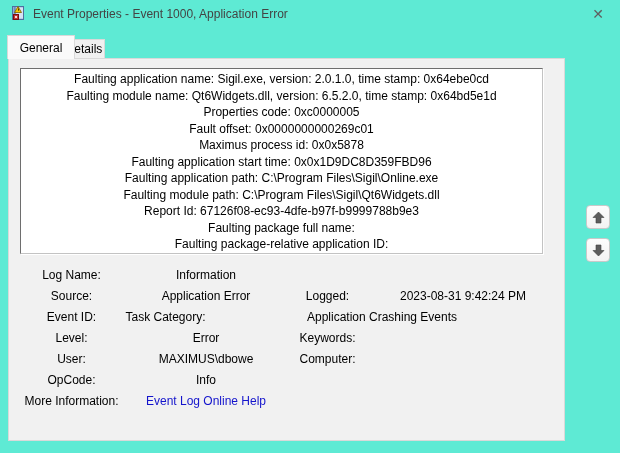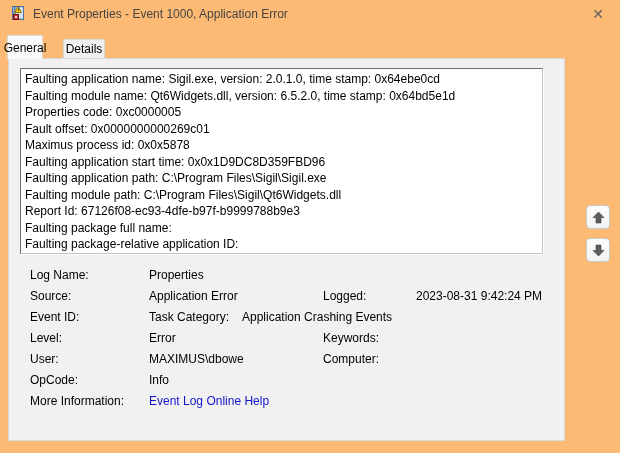--- a/index.html
+++ b/index.html
@@ -1,60 +1,61 @@
 <!DOCTYPE html>
 <html><head>
 <meta charset="utf-8">
 <style>
   html,body { margin:0; padding:0; background:#fff; }
   * { box-sizing:border-box; }
   .dialog {
     position:relative; width:620px; height:453px;
-    background:#fdba74;
+    background:#5eead4;
     font-family:"Liberation Sans","DejaVu Sans",sans-serif;
     font-size:12px; color:#000;
     outline:1px solid #c6c6c6;
     overflow:hidden;
+    text-align:center;
   }
   
   .titlebar { position:absolute; left:0; top:0; width:100%; height:29px; }
   .title-icon { position:absolute; left:10px; top:5px; width:16px; height:16px; }
   .title-text { position:absolute; left:33px; top:7px; font-size:12px; color:#444; white-space:nowrap; }
   .close-btn {
     position:absolute; right:6px; top:2px; width:32px; height:24px;
     display:flex; align-items:center; justify-content:center;
     color:#5f5f5f; font-size:14px; cursor:default;
   }
   
   .tab {
     position:absolute; display:flex; align-items:center; justify-content:center;
     border:1px solid #d9d9d9; border-bottom:none; font-size:12px; cursor:default;
   }
-  .tab.active { left:7px; top:35px; width:36px; height:24px; background:#fafafa; z-index:3; }
+  .tab.active { left:7px; top:35px; width:68px; height:24px; background:#fafafa; z-index:3; }
   .tab.inactive { left:63px; top:39px; width:42px; height:19px; background:#f0f0f0; z-index:1; }
   
   .pane {
     position:absolute; left:8px; top:58px; width:557px; height:383px;
     border:1px solid #d9d9d9; background:#f1f1f1; z-index:2;
   }
   
   .desc-box {
     position:absolute; left:20px; top:68px; width:523px; height:186px;
     background:#ffffff;
     border-top:1px solid #6e6e6e; border-left:1px solid #6e6e6e;
     border-right:1px solid #c3c3c3; border-bottom:1px solid #c3c3c3;
     box-shadow:1px 1px 0 #ffffff;
     padding:2px 4px; overflow:hidden; z-index:4;
   }
   .desc-line { line-height:16.5px; white-space:nowrap; }
   
   .fields { position:absolute; left:18px; top:268px; width:540px; z-index:4; }
   .frow { display:flex; height:21px; align-items:flex-start; }
   .fl1 { width:107px; } .fv1 { width:162px; } .fl2 { width:81px; } .fv2 { flex:1; }
-  .fcell { white-space:nowrap; overflow:visible;margin-left:12px; }
+  .fcell { white-space:nowrap; overflow:visible; }
   a.help-link { cursor:pointer; }
   
   .nav-btn {
     position:absolute; left:586px; width:24px; height:24px;
     background:linear-gradient(#fdfdfd,#f3f3f3);
     border:1px solid #c9c9c9; border-radius:4px;
     display:flex; align-items:center; justify-content:center; cursor:default; z-index:5;
   }
   .nav-btn.up { top:205px; }
   .nav-btn.down { top:238px; }
@@ -89,31 +90,31 @@
 
   <div class="pane"></div>
 
   <div class="desc-box">
     <div class="desc-line">Faulting application name: Sigil.exe, version: 2.0.1.0, time stamp: 0x64ebe0cd</div>
     <div class="desc-line">Faulting module name: Qt6Widgets.dll, version: 6.5.2.0, time stamp: 0x64bd5e1d</div>
     <div class="desc-line">Properties code: 0xc0000005</div>
     <div class="desc-line">Fault offset: 0x0000000000269c01</div>
     <div class="desc-line">Maximus process id: 0x0x5878</div>
     <div class="desc-line">Faulting application start time: 0x0x1D9DC8D359FBD96</div>
-    <div class="desc-line">Faulting application path: C:\Program Files\Sigil\Sigil.exe</div>
+    <div class="desc-line">Faulting application path: C:\Program Files\Sigil\Online.exe</div>
     <div class="desc-line">Faulting module path: C:\Program Files\Sigil\Qt6Widgets.dll</div>
     <div class="desc-line">Report Id: 67126f08-ec93-4dfe-b97f-b9999788b9e3</div>
     <div class="desc-line">Faulting package full name:</div>
     <div class="desc-line">Faulting package-relative application ID:</div>
   </div>
 
   <div class="fields">
     <div class="frow">
       <span class="fcell fl1">Log Name:</span>
-      <span class="fcell fv1">Properties</span>
+      <span class="fcell fv1">Information</span>
       <span class="fcell fl2"></span>
       <span class="fcell fv2"></span>
     </div>
     <div class="frow">
       <span class="fcell fl1">Source:</span>
       <span class="fcell fv1">Application Error</span>
       <span class="fcell fl2">Logged:</span>
       <span class="fcell fv2">2023-08-31 9:42:24 PM</span>
     </div>
     <div class="frow">

